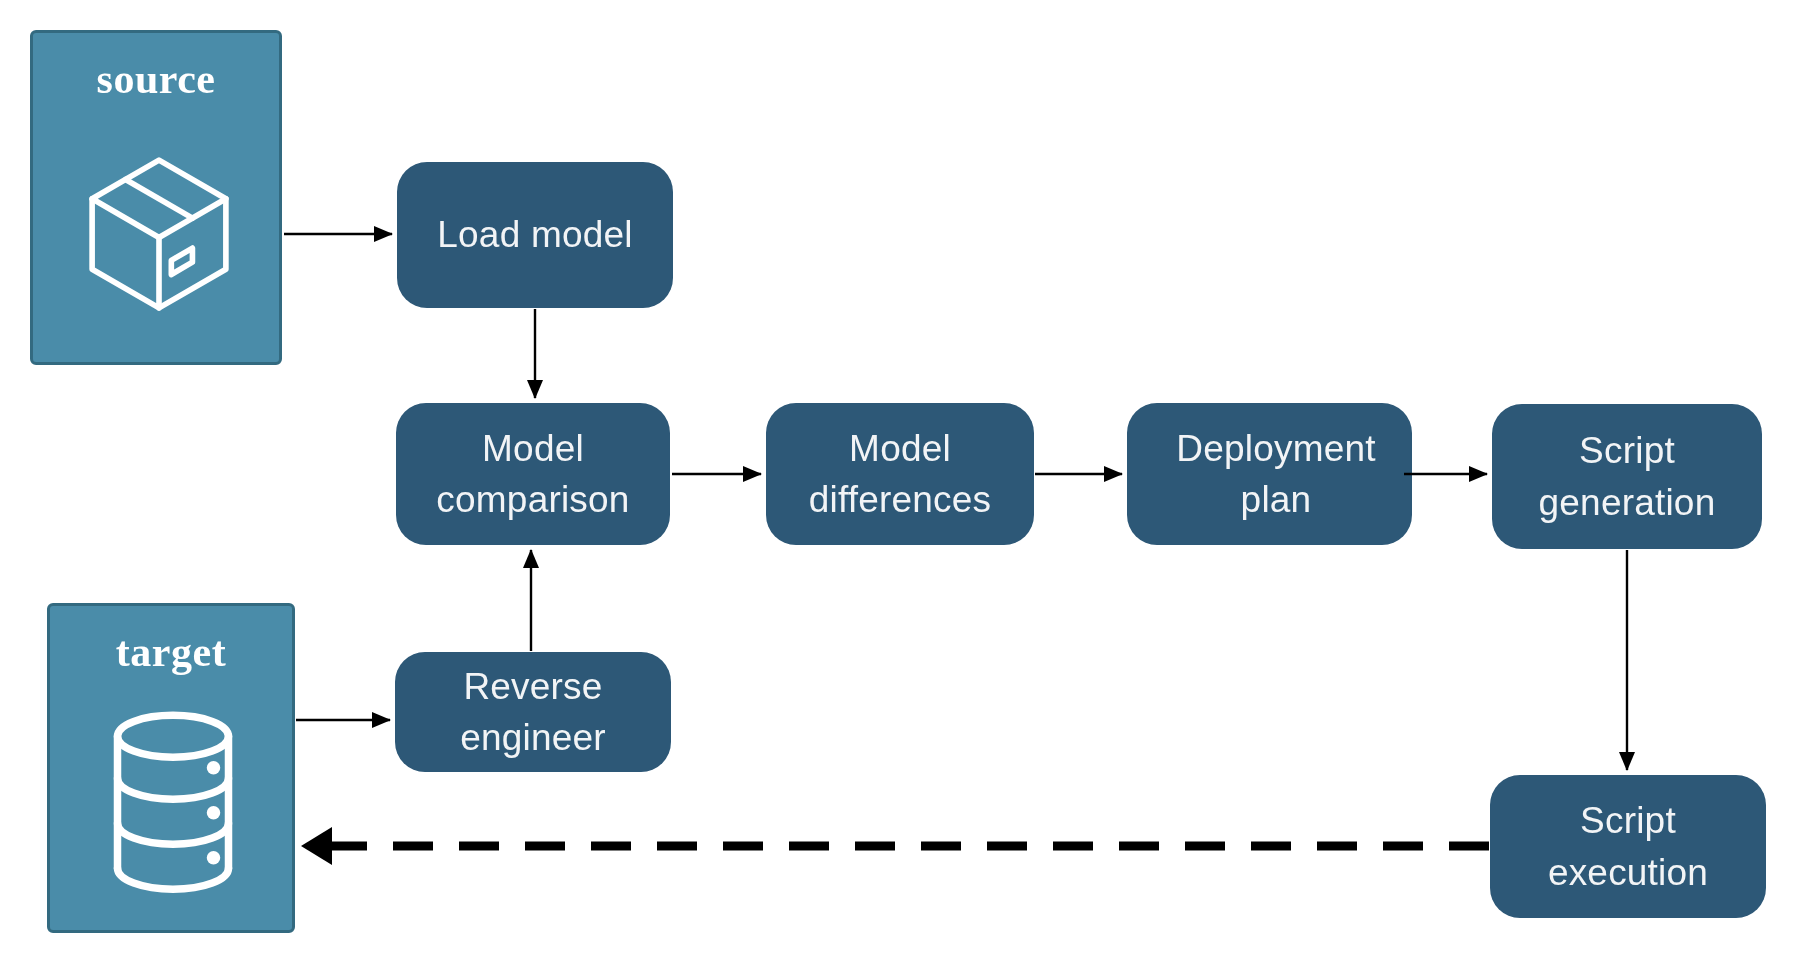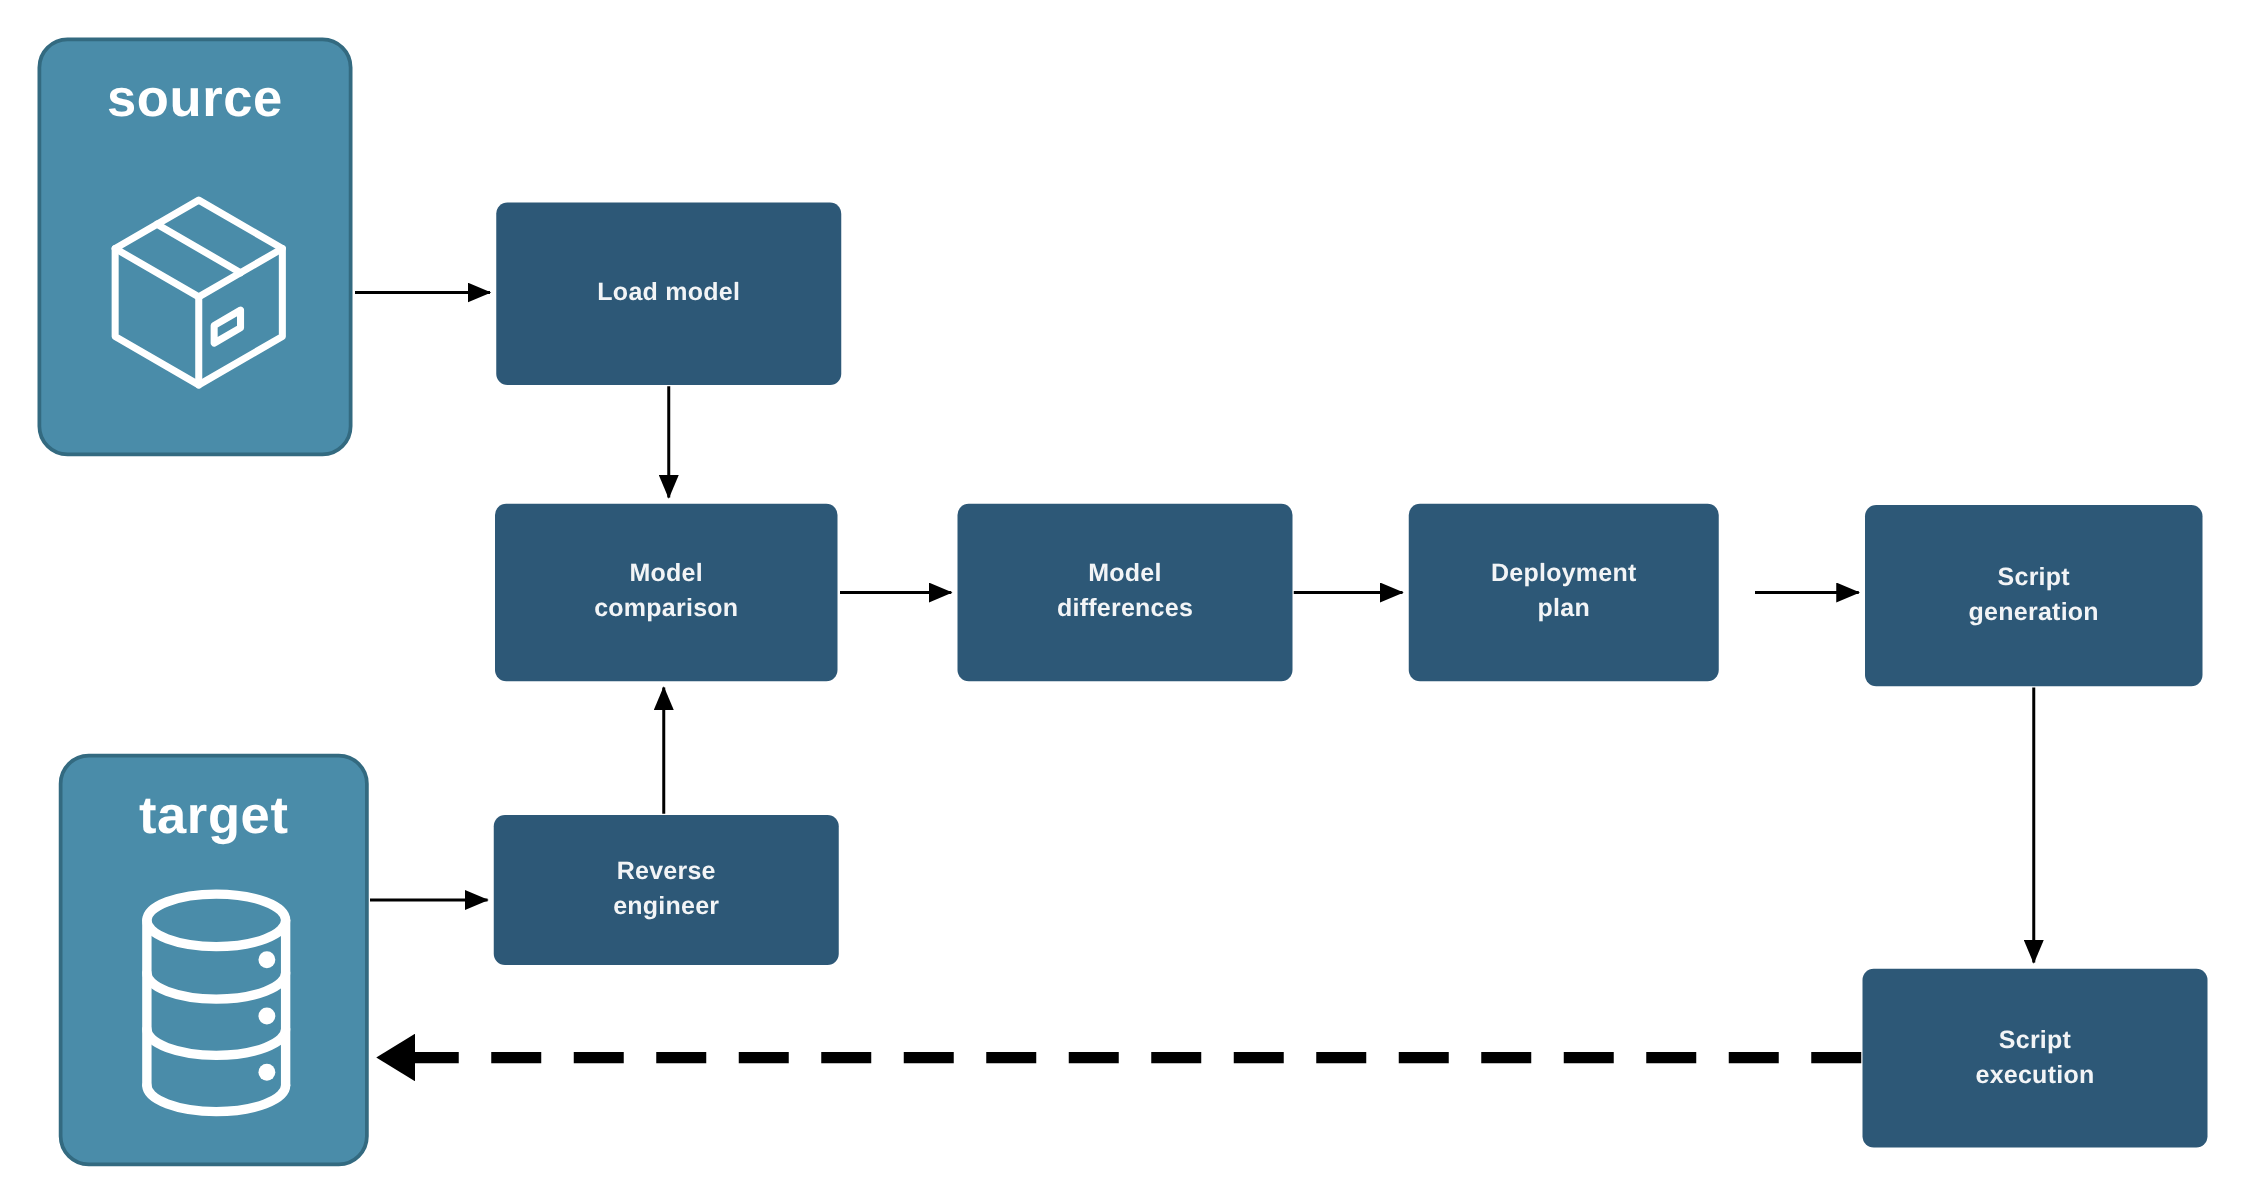--- a/index.html
+++ b/index.html
@@ -8,37 +8,38 @@
     width: 1800px;
     height: 959px;
     background: var(--canvas-bg, #ffffff);
     font-family: "Liberation Sans", sans-serif;
     overflow: hidden;
   }
   .step {
     position: absolute;
     background: var(--node-fill, #2D5877);
     color: var(--node-text, #F2F4F6);
-    border-radius: 9px;
+    border-radius: 30px;
     display: flex;
     align-items: center;
     justify-content: center;
     text-align: center;
-    font-size: 20px;
-    font-weight: 700;
+    font-size: 37px;
+    font-weight: 400;
     line-height: 1.38;
     white-space: pre-line;
     letter-spacing: 0.2px;
   }
   .endpoint {
     position: absolute;
     background: var(--endpoint-fill, #4A8CA9);
     border: 3px solid var(--endpoint-border, #336A80);
-    border-radius: 24px;
+    border-radius: 6px;
     box-sizing: border-box;
+    font-family: Liberation Serif, serif;
   }
   .endpoint-label {
     position: absolute;
     top: 22px;
     left: 0;
     width: 100%;
     text-align: center;
     color: var(--endpoint-text, #FFFFFF);
     font-weight: bold;
     font-size: 42px;
@@ -88,21 +89,21 @@
   </div>
 
   <div class="step" style="left:397px; top:162px; width:276px; height:146px;">Load model</div>
 
   <div class="step" style="left:396px; top:403px; width:274px; height:142px;">Model
 comparison</div>
 
   <div class="step" style="left:766px; top:403px; width:268px; height:142px;">Model
 differences</div>
 
-  <div class="step" style="left:1127px; top:403px; width:248px; height:142px;">Deployment
+  <div class="step" style="left:1127px; top:403px; width:272px; height:142px;padding-left:13px;">Deployment
 plan</div>
 
   <div class="step" style="left:1492px; top:404px; width:270px; height:145px;">Script
 generation</div>
 
   <div class="step" style="left:395px; top:652px; width:276px; height:120px;">Reverse
 engineer</div>
 
   <div class="step" style="left:1490px; top:775px; width:276px; height:143px;">Script
 execution</div>

